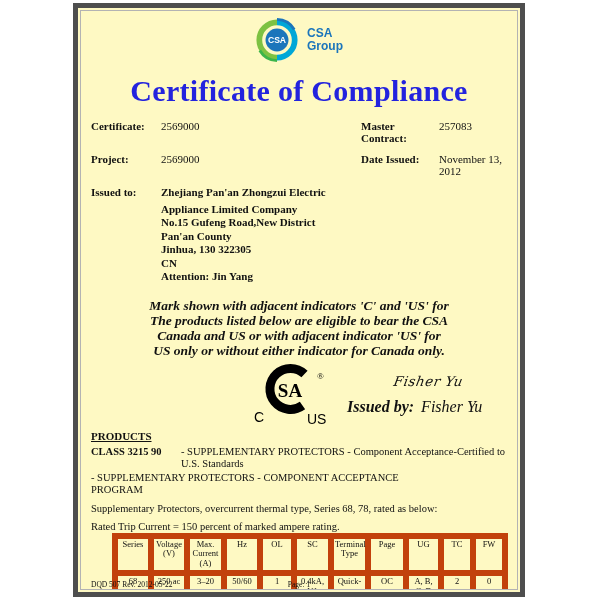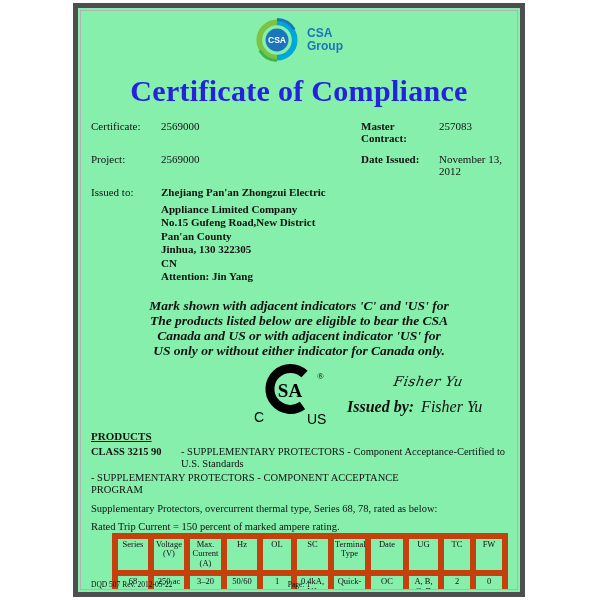--- a/index.html
+++ b/index.html
@@ -4,21 +4,21 @@
 <style>
   * { box-sizing: border-box; }
   html, body { margin:0; padding:0; }
   body {
     width:600px; height:600px; position:relative;
     background:#ffffff;
     font-family:"Liberation Serif", serif; color:#111;
   }
   .sheet {
     position:absolute; left:73px; top:3px; width:452px; height:594px;
-    background:#86efac; border:5px solid #4e4e4e;
+    background:#fef9c3; border:5px solid #4e4e4e;
   }
   .sheet-inner {
     position:absolute; inset:2px; border:1px solid #b3b3b3;
   }
   .content { position:absolute; inset:0; padding:0 10px; overflow:hidden; }
 
   
   .logo-row {
     margin-top:7px; display:flex; justify-content:center; align-items:center; gap:8px;
     height:44px;
@@ -28,21 +28,21 @@
 
   
   .title {
     margin:13px 0 0 0; text-align:center; color:#2323de;
     font-size:30px; font-weight:bold; letter-spacing:0.3px; line-height:1.05;
   }
 
   
   .info { margin-top:13px; font-size:11px; }
   .info-row { display:flex; margin-bottom:9px; }
-  .il { width:70px; font-weight:normal; }
+  .il { width:70px; font-weight:bold; }
   .iv { width:200px; }
   .iv.bold { font-weight:bold; }
   .rl { width:78px; font-weight:bold; }
   .rv { flex:1; }
   .address { margin-left:70px; font-weight:bold; line-height:13.5px; margin-top:-4px; }
 
   
   .statement { margin:14px auto 0 auto; width:380px; text-align:center;
     font-size:13.5px; font-weight:bold; font-style:italic; line-height:15px; }
 
@@ -179,21 +179,21 @@
         </colgroup>
         <thead>
           <tr>
             <th>Series</th>
             <th>Voltage (V)</th>
             <th>Max. Current (A)</th>
             <th>Hz</th>
             <th>OL</th>
             <th>SC</th>
             <th>Terminal Type</th>
-            <th>Date</th>
+            <th>Page</th>
             <th>UG</th>
             <th>TC</th>
             <th>FW</th>
           </tr>
         </thead>
         <tbody>
           <tr>
             <td>68</td>
             <td>250 ac</td>
             <td>3–20</td>

